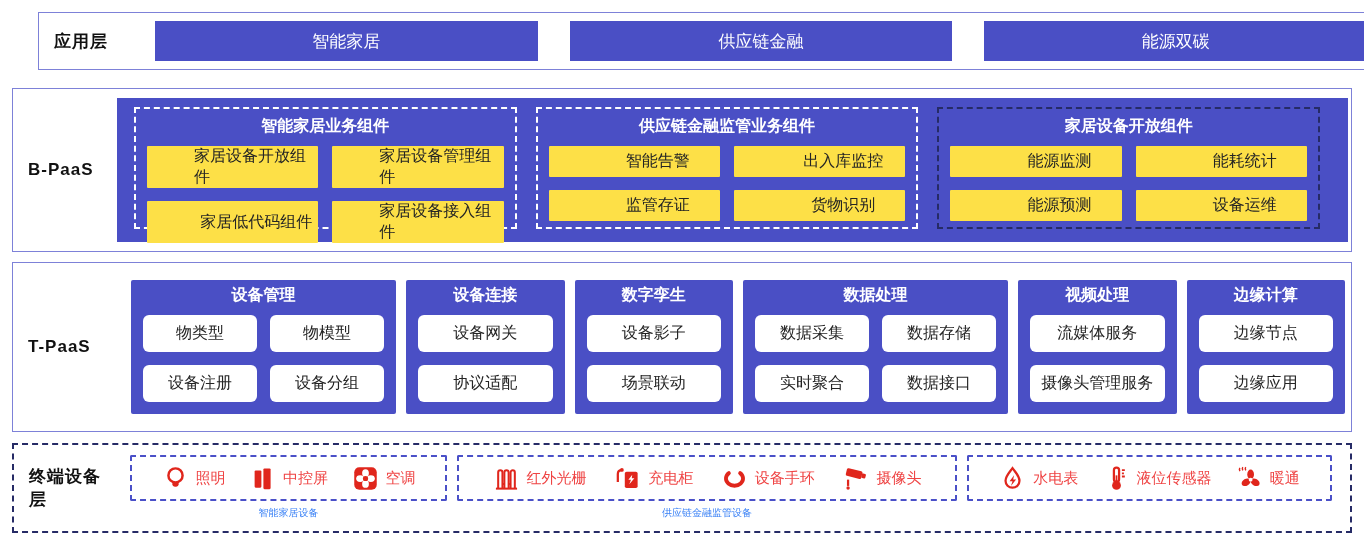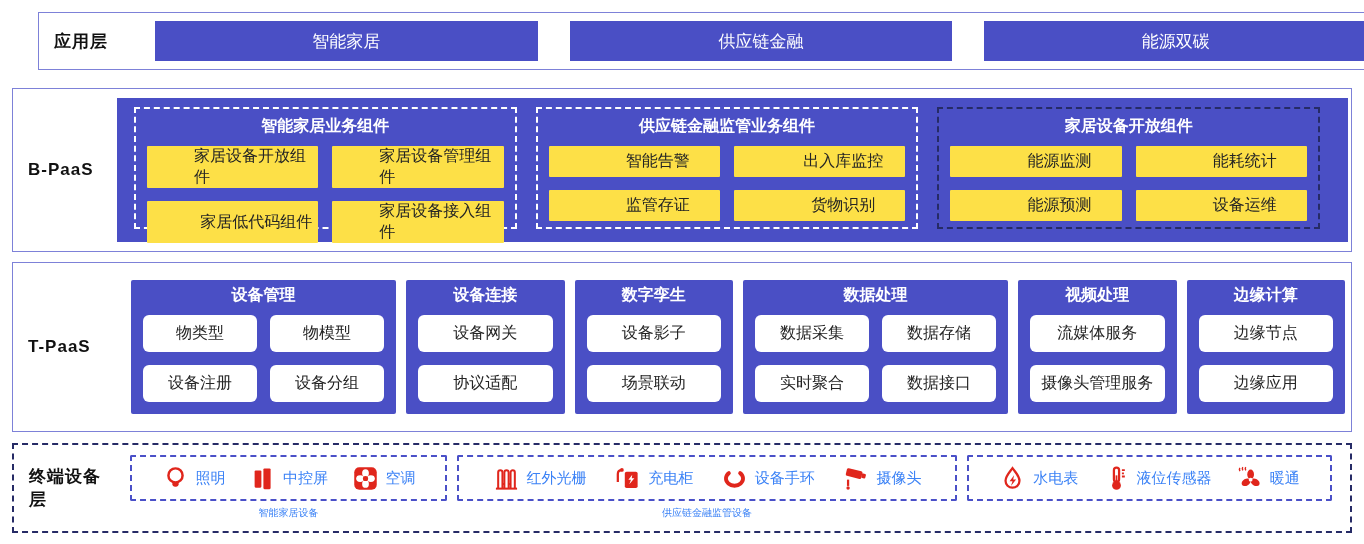--- a/index.html
+++ b/index.html
@@ -66,21 +66,21 @@
   .row-devices { margin-top: 11px; height: 90px; border: 2px dashed #262b66; }
   .dsections { flex: 1; display: flex; gap: 10px; padding: 10px 18px 4px 12px; }
   .dsection { display: flex; flex-direction: column; }
   .ds1 { flex: 317 1 0; }
   .ds2 { flex: 500 1 0; }
   .ds3 { flex: 365 1 0; }
   .dstrip {
     height: 46px; border: 2px dashed #4a50c8; border-radius: 2px;
     display: flex; align-items: center; justify-content: space-evenly; padding: 0 6px;
   }
-  .device { display: flex; align-items: center; gap: 7px; font-size: 15px; color: #3b82f6; white-space: nowrap; }
+  .device { display: flex; align-items: center; gap: 7px; font-size: 15px; color: #ef4444; white-space: nowrap; }
   .device svg { width: 27px; height: 27px; display: block; }
   .dcaption { text-align: center; font-size: 10px; color: #3b82f6; margin-top: 5px; }
 </style>
 </head>
 <body>
 
 <div class="canvas">
 
   <section class="row row-app">
     <div class="layer-label">应用层</div>

